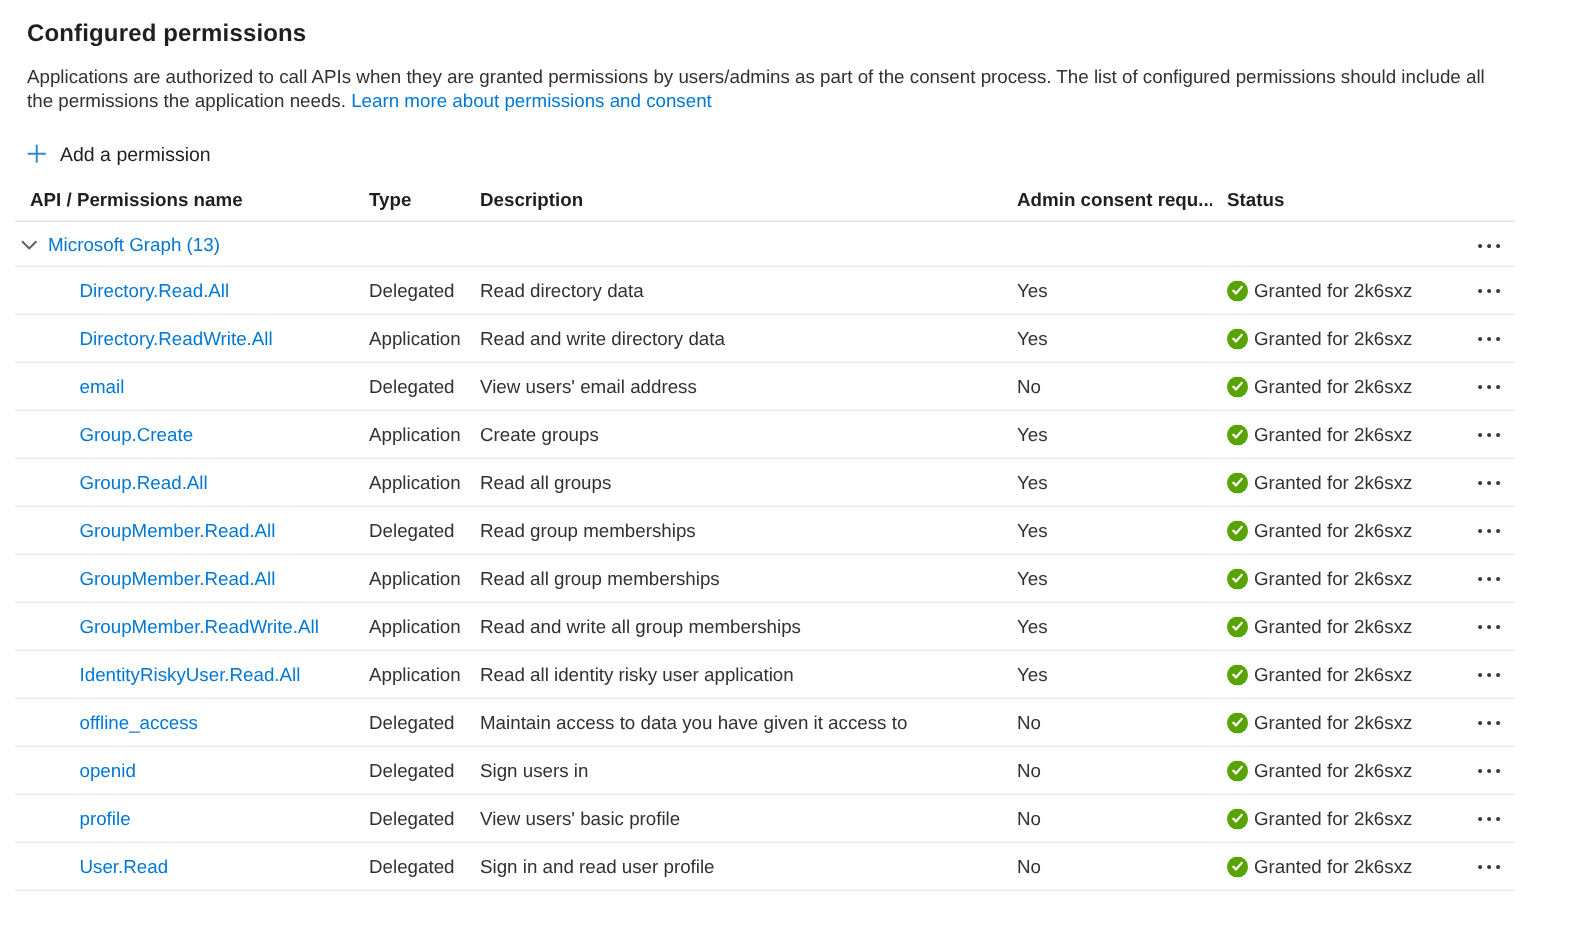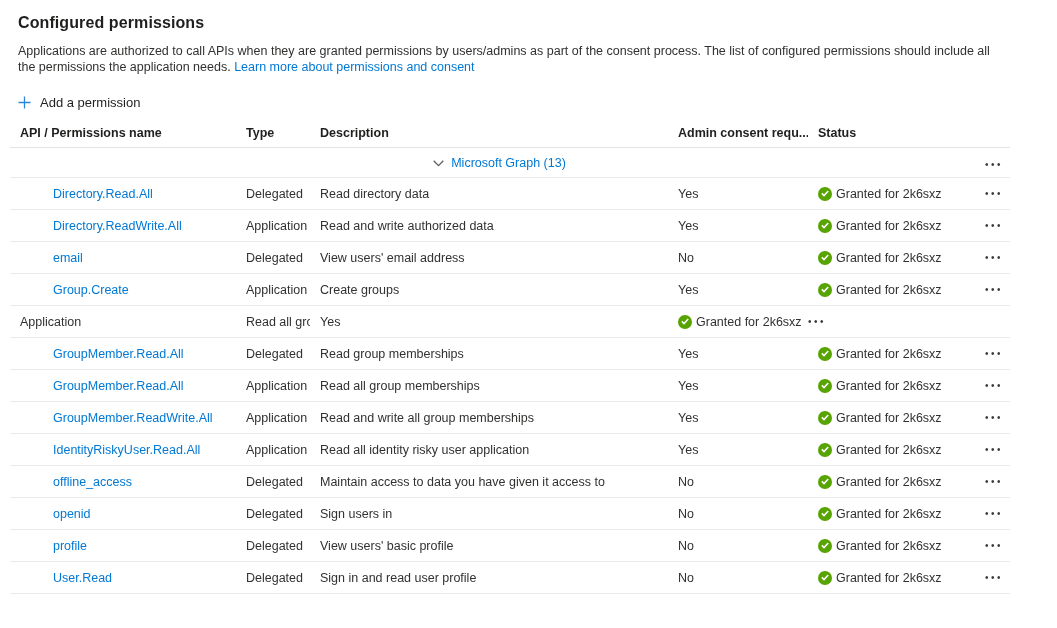--- a/index.html
+++ b/index.html
@@ -64,21 +64,20 @@
   }
   .cell { padding-left: 10px; white-space: nowrap; overflow: hidden; }
   .cell.menu { padding-left: 0; text-align: left; }
   .group-row { height: 30px; border-bottom: 1px solid #edebe9; }
   .group-name {
     padding-left: 4px;
     grid-column: 1 / 6;
     display: flex;
     align-items: center;
     gap: 7px;
-    justify-content: center;
   }
   .chevron-btn {
     background: none; border: none; padding: 0; cursor: pointer;
     display: inline-flex; align-items: center;
   }
   .api-link, .group-link {
     color: #0078d4;
     font-size: 12.5px;
     text-decoration: none;
   }
@@ -170,21 +169,21 @@
     <div class="cell menu">
       <button class="ellipsis-btn">•••</button>
     </div>
   </div>
 
   <div class="trow data-row">
     <div class="cell name">
       <a href="#" class="api-link">Directory.ReadWrite.All</a>
     </div>
     <div class="cell">Application</div>
-    <div class="cell">Read and write authorized data</div>
+    <div class="cell">Read and write directory data</div>
     <div class="cell">Yes</div>
     <div class="cell status-cell">
       <span class="granted-icon">
         <svg width="8" height="7" viewBox="0 0 8 7">
               <path d="M0.8 3.4 L3 5.6 L7.2 0.9" stroke="#ffffff" stroke-width="1.5" fill="none"></path>
             </svg>
       </span>
       <span>Granted for 2k6sxz</span>
     </div>
     <div class="cell menu">
@@ -226,20 +225,23 @@
             </svg>
       </span>
       <span>Granted for 2k6sxz</span>
     </div>
     <div class="cell menu">
       <button class="ellipsis-btn">•••</button>
     </div>
   </div>
 
   <div class="trow data-row">
+    <div class="cell name">
+      <a href="#" class="api-link">Group.Read.All</a>
+    </div>
     <div class="cell">Application</div>
     <div class="cell">Read all groups</div>
     <div class="cell">Yes</div>
     <div class="cell status-cell">
       <span class="granted-icon">
         <svg width="8" height="7" viewBox="0 0 8 7">
               <path d="M0.8 3.4 L3 5.6 L7.2 0.9" stroke="#ffffff" stroke-width="1.5" fill="none"></path>
             </svg>
       </span>
       <span>Granted for 2k6sxz</span>

